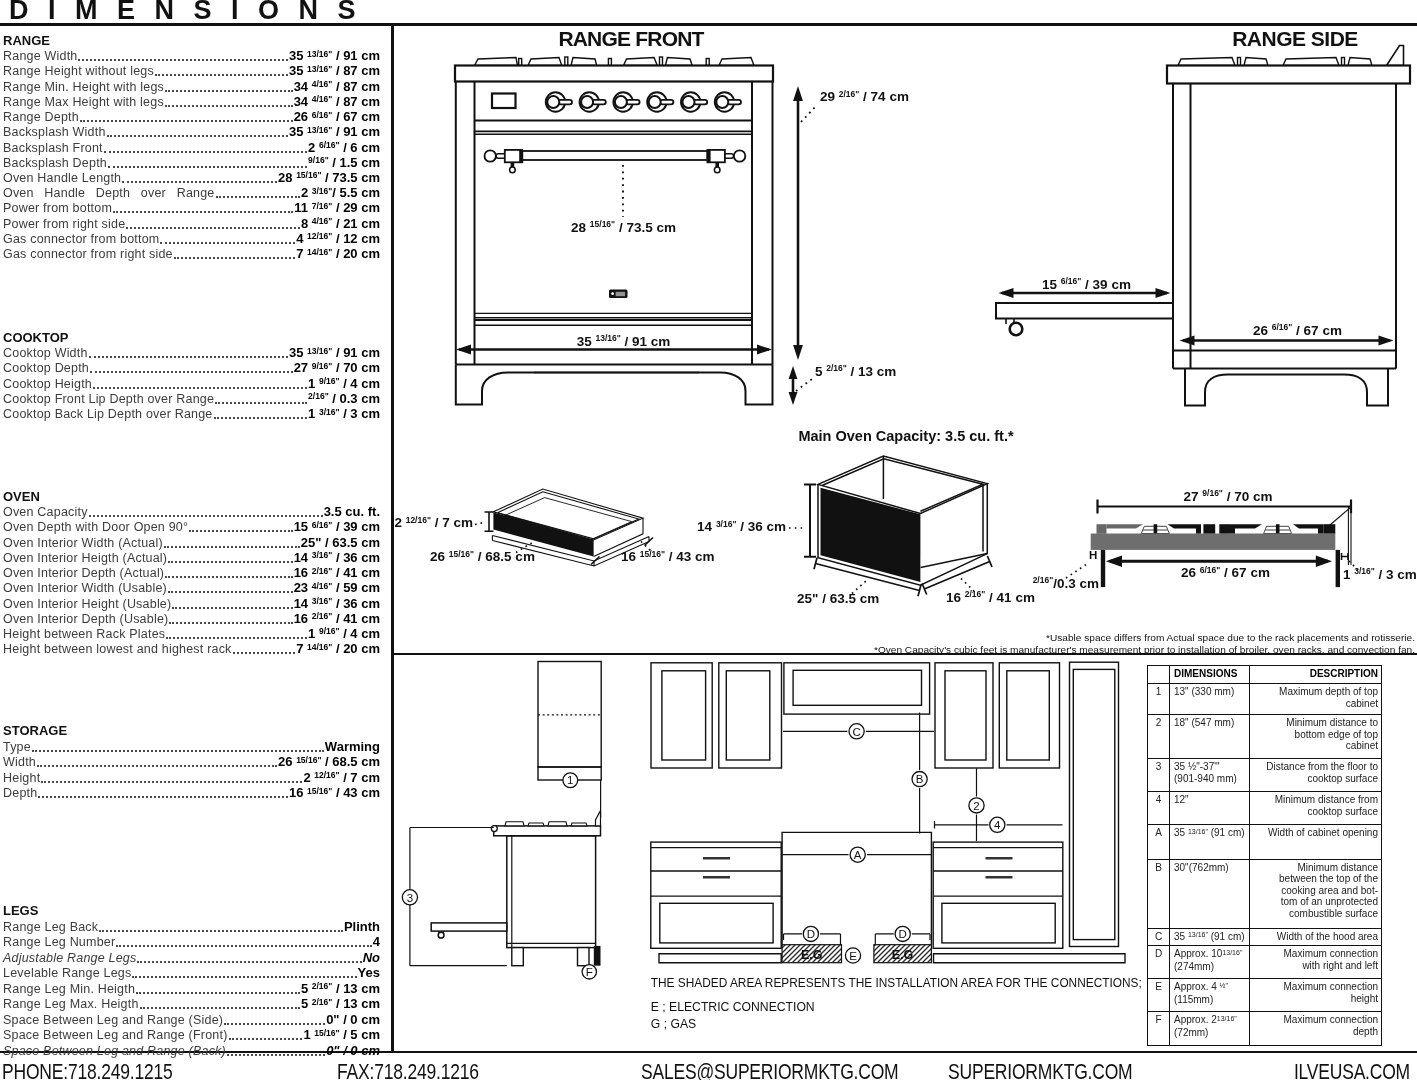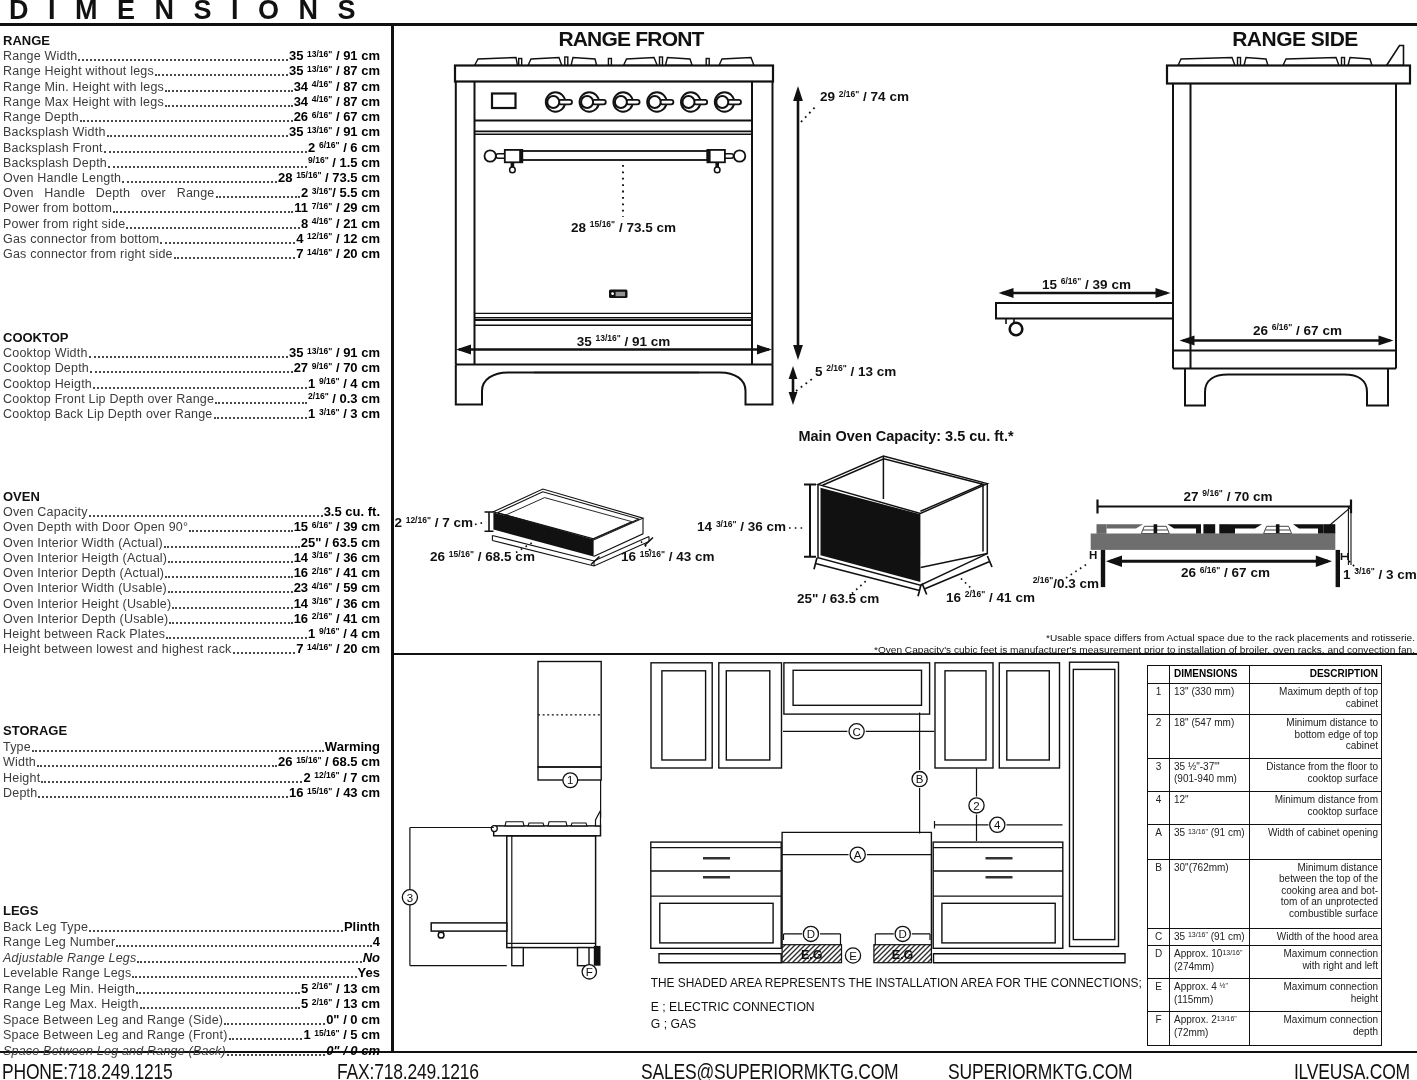--- a/index.html
+++ b/index.html
@@ -225,21 +225,21 @@
 <div class="row" style="height:15.6px;">
         <span class="l">Depth</span>
         <span class="d"></span>
         <span class="v">16 <span class="f">15/16"</span> / 43 cm</span>
       </div>
 </div>
 
 <div class="sec" style="top:896px;margin-top:7px;">
 <div class="h">LEGS</div>
 <div class="row" style="height:15.5px;">
-        <span class="l">Back Leg Type</span>
+        <span class="l">Range Leg Back</span>
         <span class="d"></span>
         <span class="v">Plinth</span>
       </div>
 <div class="row" style="height:15.5px;">
         <span class="l">Range Leg Number</span>
         <span class="d"></span>
         <span class="v">4</span>
       </div>
 <div class="row" style="height:15.5px;font-style:italic;">
         <span class="l">Adjustable Range Legs</span>

